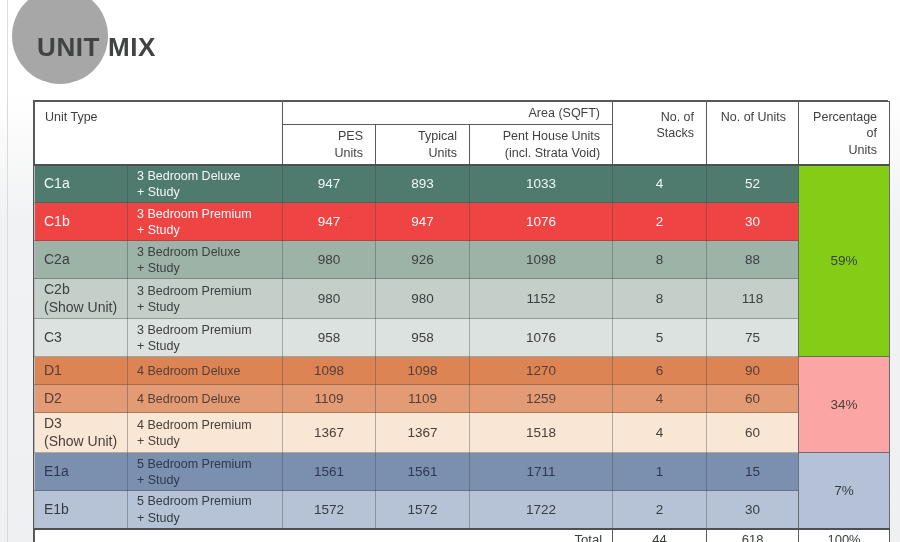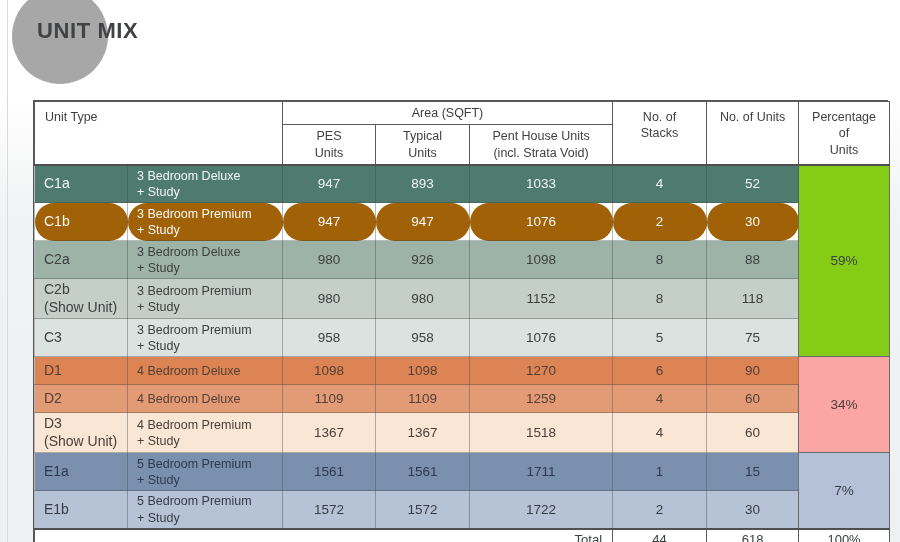--- a/index.html
+++ b/index.html
@@ -9,51 +9,51 @@
     background: linear-gradient(180deg, #ffffff 0px, #ffffff 95px, #f1f2f3 220px, #eff0f1 100%);
     position: relative;
     color: #3c4040;
   }
   .edge-line { position: absolute; left: 7px; top: 0; bottom: 0; width: 1px; background: #d9dbdc; }
   .title-circle {
     position: absolute; left: 12px; top: -12px; width: 96px; height: 96px;
     border-radius: 50%; background: #a7a7a7;
   }
   .title {
-    position: absolute; left: 37px; top: 18px;
-    font-size: 22px; font-weight: bold; letter-spacing: 0.6px; color: #414243;
+    position: absolute; left: 37px; top: 32px;
+    font-size: 26px; font-weight: bold; letter-spacing: 0.6px; color: #414243;
   }
   .table-wrap {
     position: absolute; left: 33px; top: 100px; width: 855px;
     border: 1px solid #55565a; background: #ffffff;
   }
   table { border-collapse: collapse; width: 100%; table-layout: fixed; }
   .ml { white-space: pre-line; }
   th {
     border: 1px solid #595a5c; background: #ffffff; color: #3e3f41;
-    font-weight: normal; font-size: 12.5px; line-height: 1.3; text-align: center;
+    font-weight: normal; font-size: 12.5px; line-height: 1.3; text-align: right;
     vertical-align: middle; padding: 3px 12px;
   }
   .hr1 { height: 22px; }
   .hr2 { height: 34px; }
   .hb { border-bottom: 2px solid #4e4f51; }
   th.unit-type { text-align: left; vertical-align: top; padding: 7px 10px; }
   th.top { vertical-align: top; padding-top: 7px; }
   tbody td {
     border: 1px solid rgba(62, 70, 70, 0.38);
     font-size: 13.5px; text-align: center; vertical-align: middle;
     padding: 2px 4px; line-height: 1.3;
   }
   .r38 { height: 38px; }
   .r24 { height: 28px; margin-left: 40px; }
   td.code { text-align: left; padding-left: 9px; font-size: 14px; line-height: 1.25; }
   td.desc { text-align: left; padding-left: 9px; font-size: 12.5px; }
   
   .c1a td { background: #4e7b6e; color: #f3f7f5; }
-  .c1b td { background: #a16207; color: #f5f8f6; border-radius: 19px; }
+  .c1b td { background: #ef4444; color: #f5f8f6; }
   .c2a td { background: #9eb3a8; color: #3c4040; }
   .c2b td { background: #c4cfc9; color: #3c4040; }
   .c3  td { background: #dce2e0; color: #3c4040; }
   .d1  td { background: #dd8455; color: #533f35; }
   .d2  td { background: #e39b75; color: #533f35; }
   .d3  td { background: #f9e6d4; color: #4a4038; }
   .e1a td { background: #7a90ae; color: #2f3850; }
   .e1b td { background: #b6c2d6; color: #363c46; }
   
   td.pct { border: 1px solid #6a6b6d; font-size: 13.5px; }

